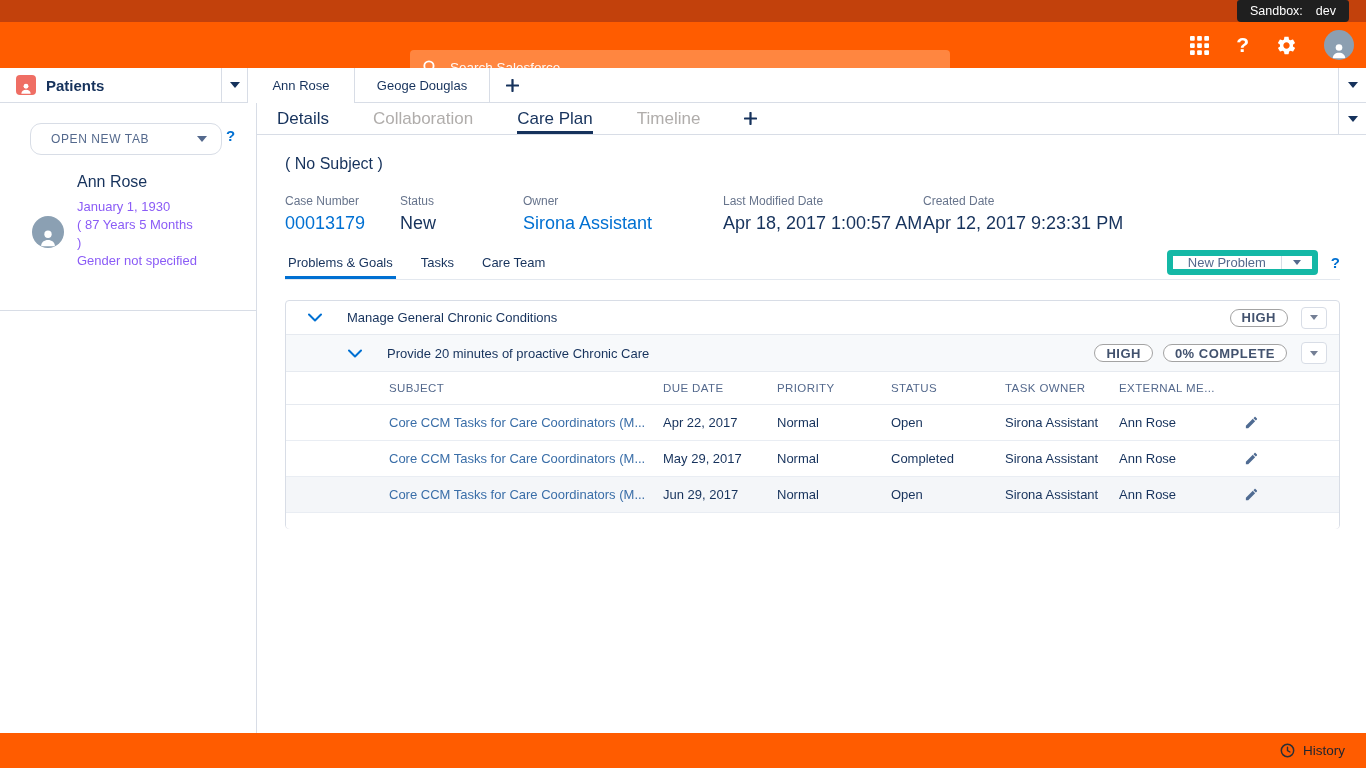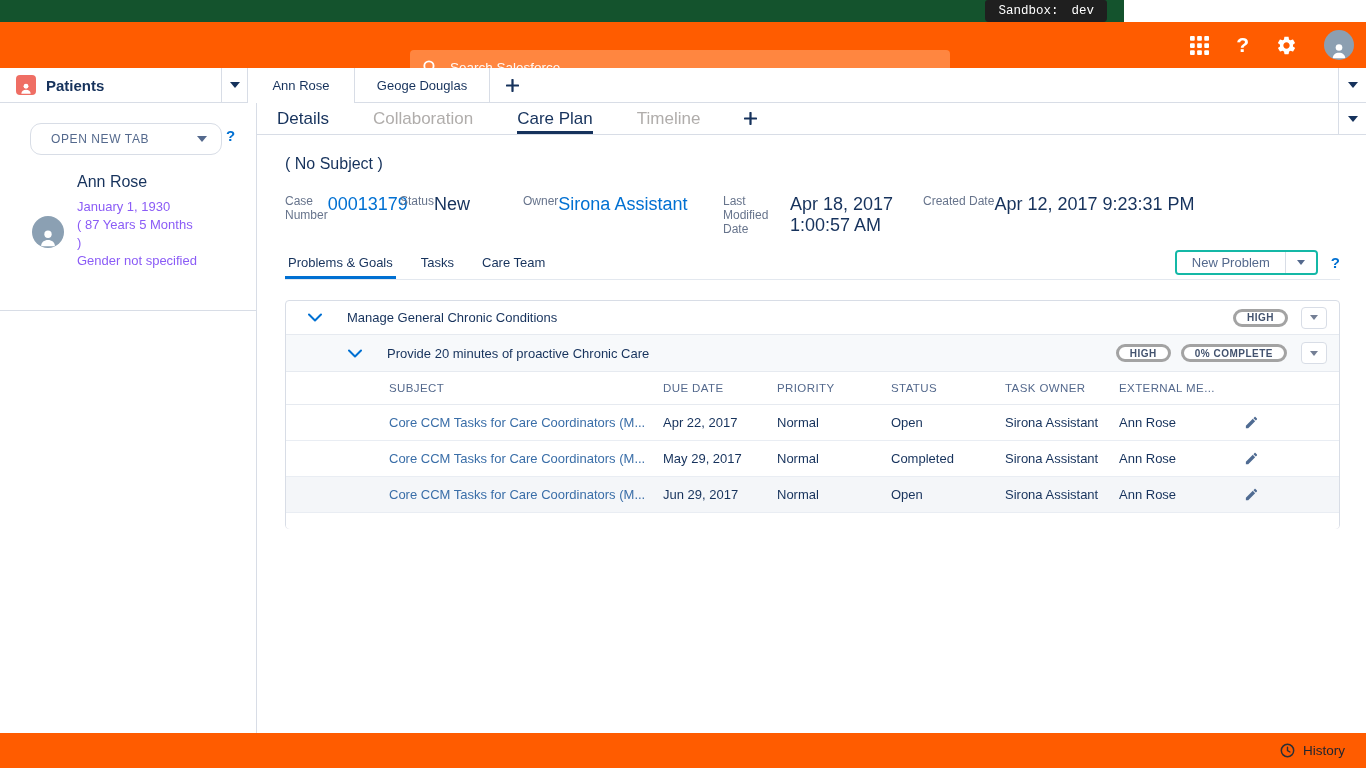--- a/index.html
+++ b/index.html
@@ -1,20 +1,20 @@
 <!DOCTYPE html>
 <html><head>
 <meta charset="utf-8">
 <style>
   * { margin:0; padding:0; box-sizing:border-box; }
   html,body { width:1366px; height:768px; font-family:"Liberation Sans","DejaVu Sans",sans-serif; background:#fff; overflow:hidden; }
   .screen { position:relative; width:1366px; height:768px; background:#fff; }
 
   
-  .topstrip { position:absolute; left:0; top:0; width:1124px; height:22px; background:#14532d;font-family:Liberation Mono, monospace; }
+  .topstrip { position:absolute; left:0; top:0; width:1366px; height:22px; background:#c2410c; }
   .sandbox-badge { position:absolute; right:17px; top:0; height:22px; background:#1f1f1f; color:#fff;
     border-radius:3px 3px 4px 4px; display:flex; align-items:center; padding:0 13px; font-size:12.5px; }
   .sandbox-badge .sb-val { margin-left:13px; }
 
   
   .appheader { position:absolute; left:0; top:22px; width:1366px; height:46px; background:#ff5c00; }
   .brand { position:absolute; left:8px; top:0; height:46px; display:flex; align-items:center; color:#fff; }
   .brand svg { width:36px; height:36px; margin-right:5px; }
   .brand-text { font-size:21px; letter-spacing:.2px; }
   .brand-care { font-weight:700; }
@@ -76,45 +76,45 @@
   .subtab { height:100%; display:flex; align-items:center; font-size:17px; color:#16325c; margin-right:44px;
     position:relative; cursor:pointer; }
   .subtab.muted { color:#b0adab; }
   .subtab.active::after { content:""; position:absolute; left:0; right:0; bottom:0; height:3px; background:#16325c; }
   .add-subtab { cursor:pointer; display:flex; align-items:center; }
 
   
   .main { position:absolute; left:257px; top:135px; width:1109px; height:598px; background:#fff; }
   .case-title { position:absolute; left:28px; top:20px; font-size:16px; font-weight:400; color:#16325c; }
   .fields { position:absolute; left:28px; top:59px; display:flex; }
-  .field { display:flex; }
+  .field { display:flex; flex-direction:column; }
   .field .f-label { font-size:12px; color:#67748c; margin-bottom:5px; }
   .field .f-value { font-size:18px; color:#16325c; }
   .field .f-value.link { color:#0070d2; cursor:pointer; }
   .f-casenum { width:115px; } .f-status { width:123px; } .f-owner { width:200px; } .f-lastmod { width:200px; }
 
   .plan-tabs { position:absolute; left:28px; top:110px; width:1055px; height:35px; border-bottom:1px solid #e3e8ef;
     display:flex; align-items:center; }
   .plan-tab { height:100%; display:flex; align-items:center; font-size:13px; color:#16325c; margin-right:22px;
     position:relative; cursor:pointer; padding:0 3px; }
   .plan-tab.active::after { content:""; position:absolute; left:0; right:0; bottom:0; height:3px; background:#0070d2; }
   .plan-actions { margin-left:auto; display:flex; align-items:center; }
-  .btn-split { display:flex; height:25px; border:2px solid #14b8a6; border-radius:4px; background:#7dd3fc; overflow:hidden; }
+  .btn-split { display:flex; height:25px; border:6px solid #14b8a6; border-radius:4px; background:#7dd3fc; overflow:hidden; }
   .btn-main { padding:0 15px; font-size:13px; color:#54698d; background:#fff; border:none; cursor:pointer; font-family:inherit; display:flex; align-items:center; }
   .btn-caret { width:31px; border:none; border-left:1px solid #d8dde6; background:#fff; cursor:pointer;
     display:flex; align-items:center; justify-content:center; }
   .caret-down.small { border-left-width:4px; border-right-width:4px; border-top-width:5px; }
   .plan-help { margin-left:13px; color:#0070d2; font-size:15px; font-weight:700; cursor:pointer; }
 
   
   .card { position:absolute; left:28px; top:165px; width:1055px; height:229px; border:1px solid #d8dde6;
     border-radius:4px; background:#fff; }
   .chev { display:inline-flex; width:14px; height:14px; align-items:center; justify-content:center; cursor:pointer; flex:0 0 auto; }
-  .pill { height:18px; border:3px solid #a3a3a3; border-radius:9px; background:#fff; display:inline-flex;
-    align-items:center; padding:0 11px; font-size:10px; font-weight:700; letter-spacing:.5px; color:#42526e; }
+  .pill { height:18px; border:1px solid #a3a3a3; border-radius:9px; background:#fff; display:inline-flex;
+    align-items:center; padding:0 11px; font-size:13px; font-weight:700; letter-spacing:.5px; color:#42526e; }
   .menu-btn { width:26px; height:22px; border:1px solid #d8dde6; border-radius:4px; background:#fff;
     display:inline-flex; align-items:center; justify-content:center; cursor:pointer; }
   .menu-btn .caret-down { border-left-width:4px; border-right-width:4px; border-top-width:5px; border-top-color:#747f95; }
   .problem-row { height:34px; display:flex; align-items:center; border-bottom:1px solid #e6eaf0; }
   .problem-row .chev { margin-left:22px; }
   .problem-title { margin-left:25px; font-size:13px; color:#16325c; }
   .row-right { margin-left:auto; display:flex; align-items:center; gap:13px; margin-right:12px; }
   .goal-row { height:37px; display:flex; align-items:center; background:#f7f9fb; border-bottom:1px solid #e6eaf0; }
   .goal-row .chev { margin-left:62px; }
   .goal-title { margin-left:25px; font-size:13px; color:#16325c; }

